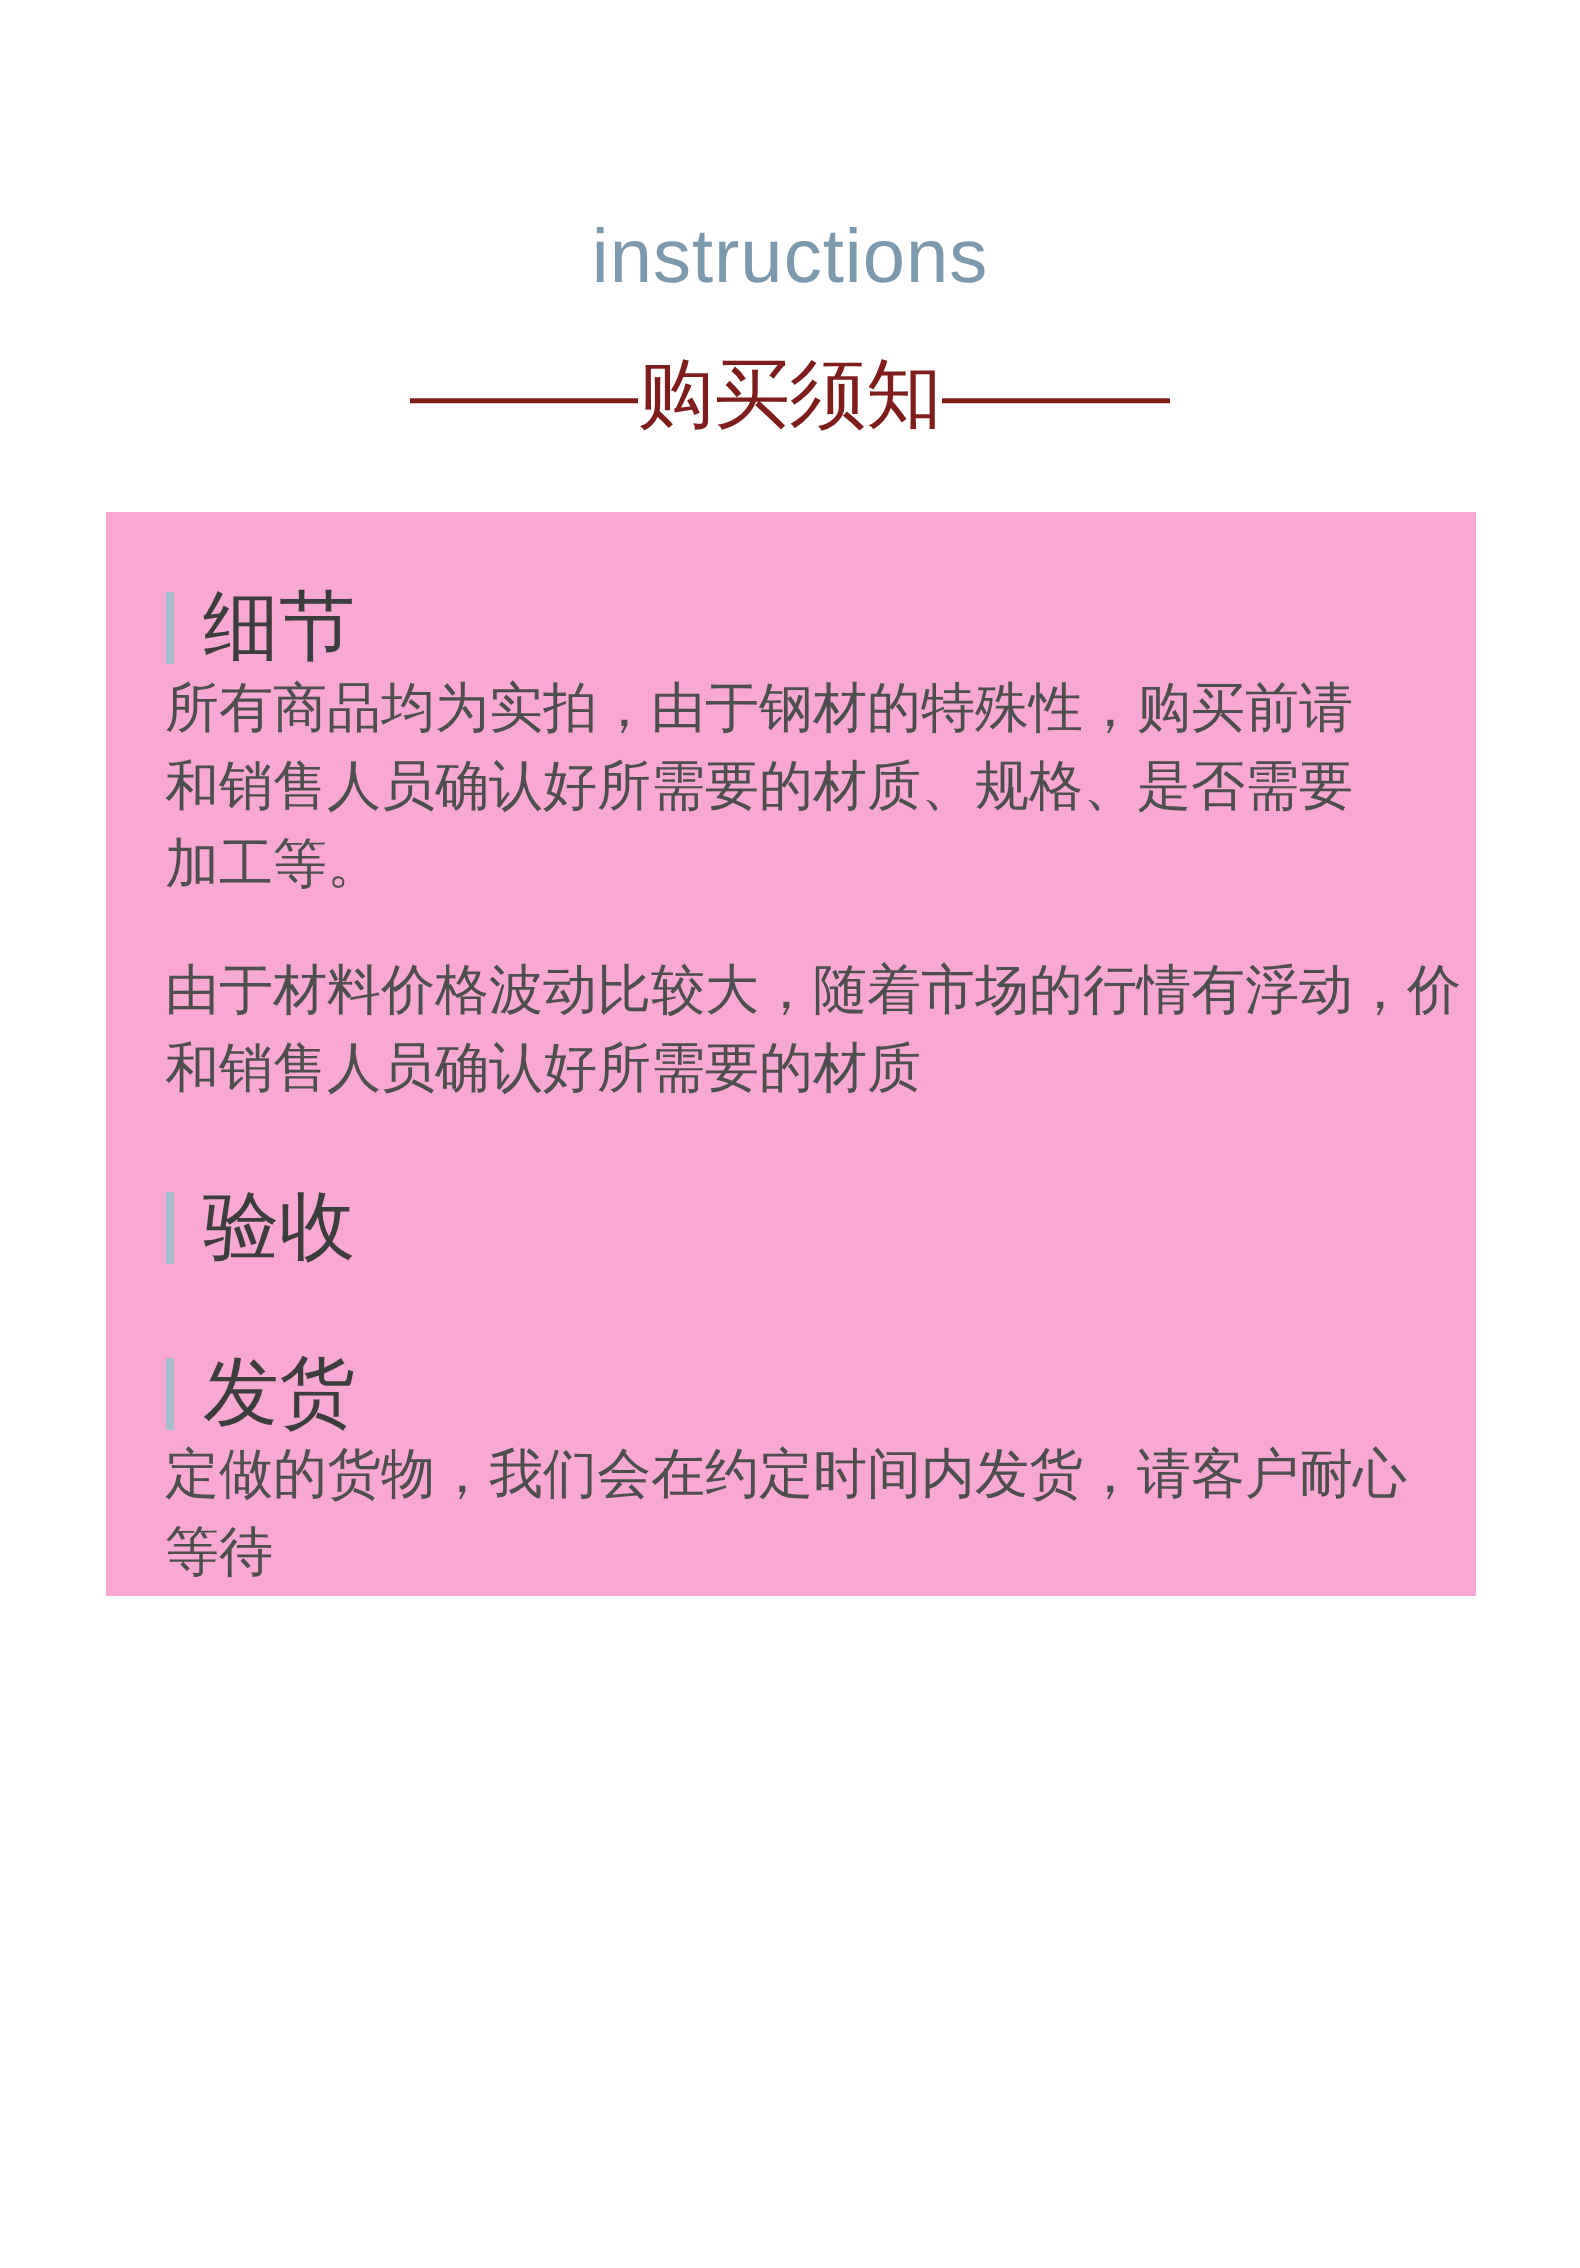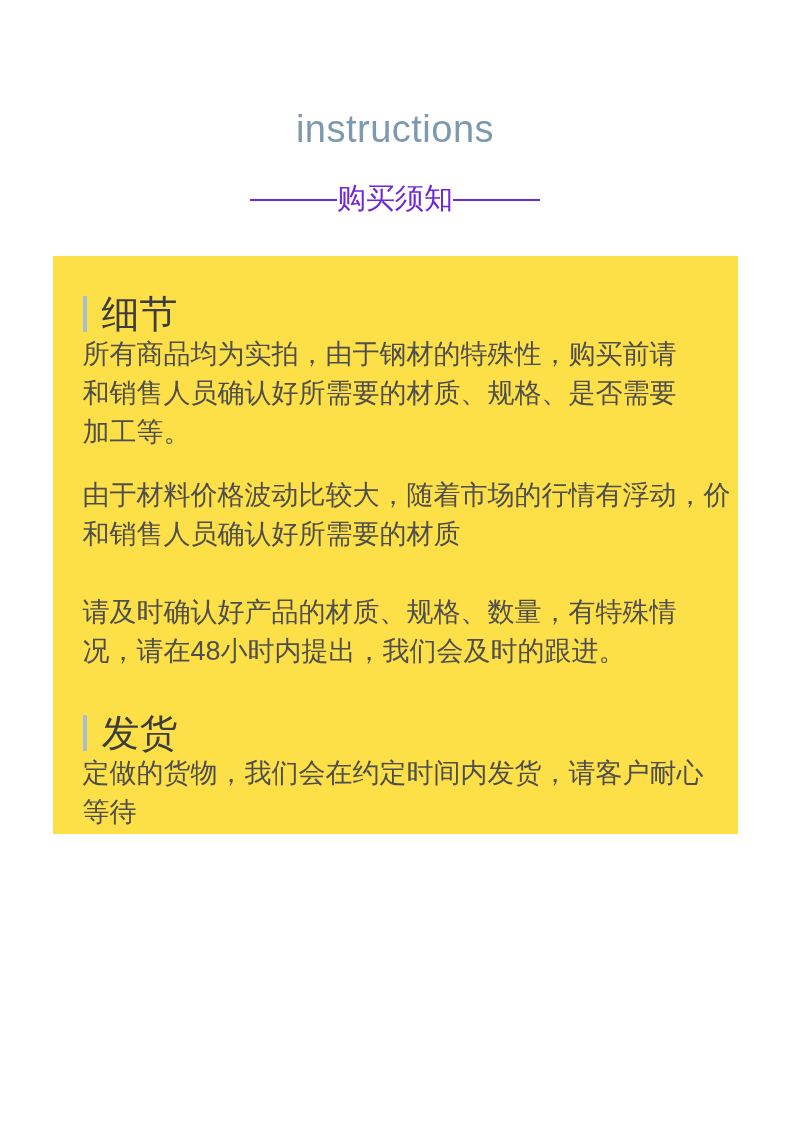--- a/index.html
+++ b/index.html
@@ -16,29 +16,29 @@
     text-align: center;
     font-size: 38px;
     line-height: 46px;
     font-weight: 400;
     letter-spacing: 0.5px;
     color: #7d99ae;
   }
   .page-subtitle {
     margin: 24px 0 0 0;
     text-align: center;
-    font-size: 29px;
+    font-size: 38px;
     line-height: 44px;
     font-weight: 400;
-    color: #6d28d9;
+    color: #7f1d1d;
   }
   .notice-card {
     width: 685px;
     margin: 36px auto 0 auto;
-    background: #fde047;
+    background: #f9a8d4;
     padding: 37px 0 2px 30px;
   }
   .section { margin: 0; }
   .section:nth-child(1) { margin-bottom: 24px; }
   .section:nth-child(2) { margin-bottom: 39px; }
   .section:nth-child(3) { margin-bottom: 41px; }
   .section:nth-child(4) { margin-bottom: 0; }
   .sec-head {
     display: flex;
     align-items: center;
@@ -83,22 +83,24 @@
 和销售人员确认好所需要的材质、规格、是否需要
 加工等。</div>
   </div>
 
   <div class="section">
     <div class="sec-body">由于材料价格波动比较大，随着市场的行情有浮动，价
 和销售人员确认好所需要的材质</div>
   </div>
 
   <div class="section">
-    <div class="sec-body">请及时确认好产品的材质、规格、数量，有特殊情
-况，请在48小时内提出，我们会及时的跟进。</div>
+    <div class="sec-head">
+      <span class="accent-bar"></span>
+      <span class="sec-title">验收</span>
+    </div>
   </div>
 
   <div class="section">
     <div class="sec-head">
       <span class="accent-bar"></span>
       <span class="sec-title">发货</span>
     </div>
     <div class="sec-body">定做的货物，我们会在约定时间内发货，请客户耐心
 等待</div>
   </div>

